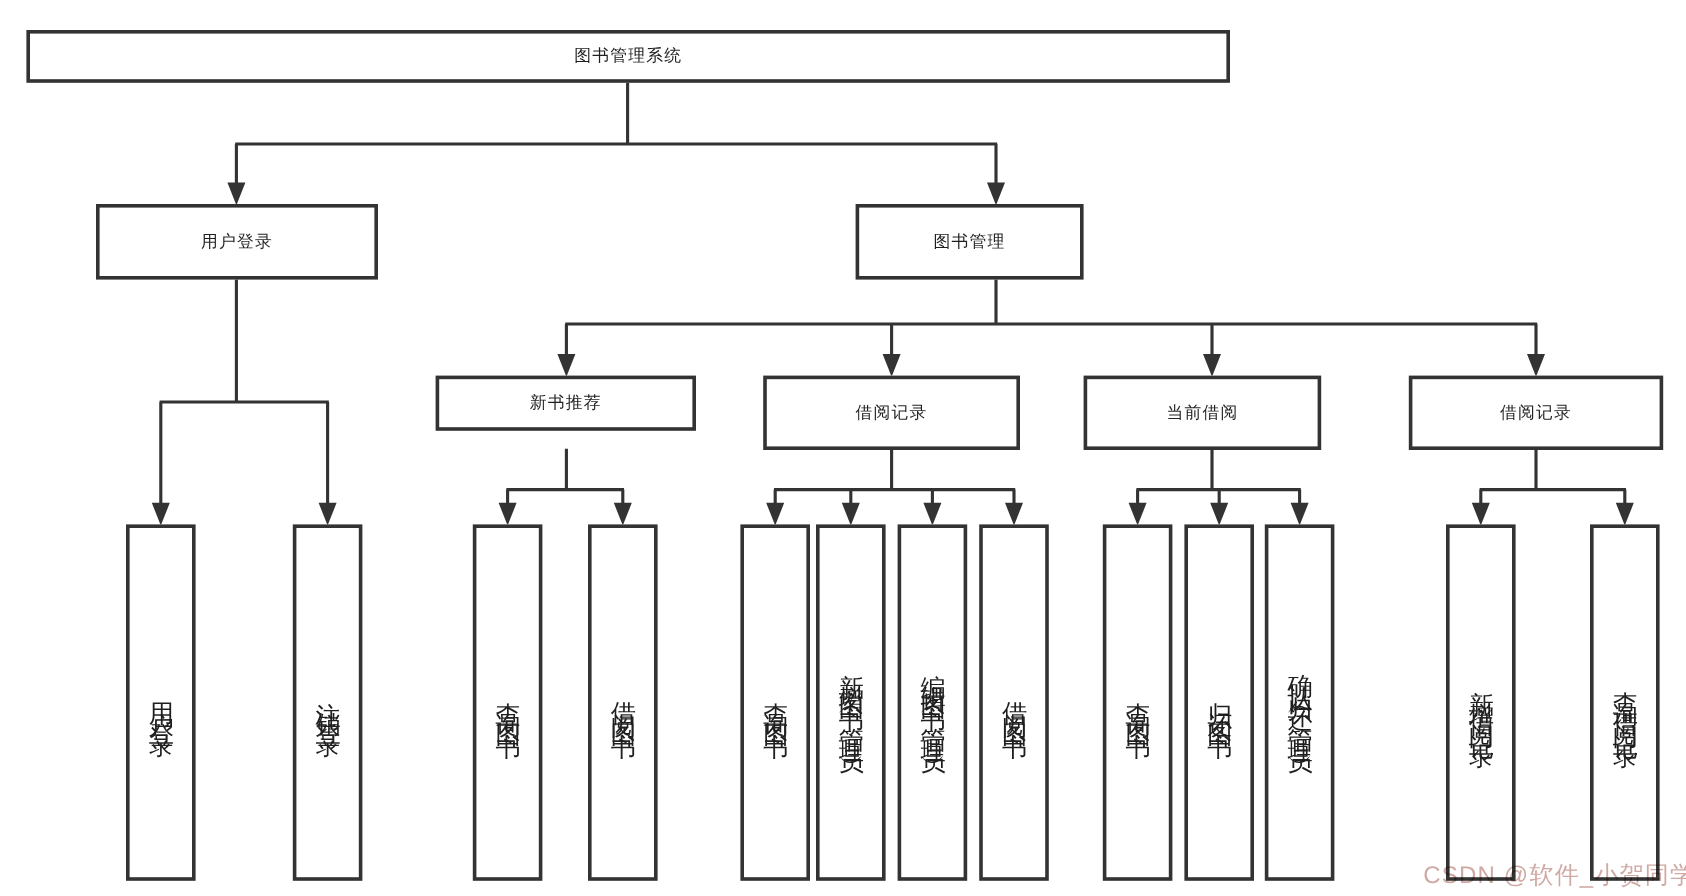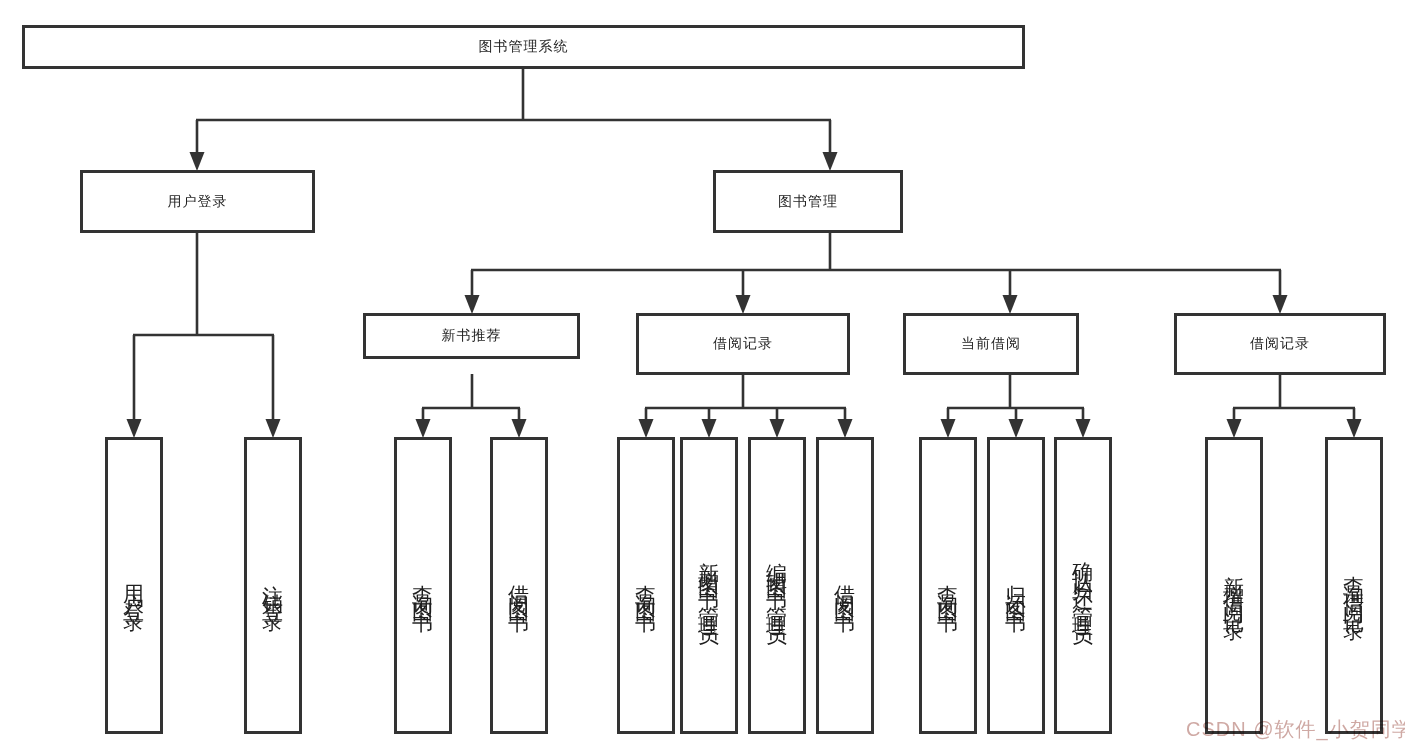--- a/index.html
+++ b/index.html
@@ -98,21 +98,21 @@
   <div class="box hbox" style="left:713px;top:170px;width:190px;height:63px">
     <span>图书管理</span>
   </div>
 
   <div class="box hbox" style="left:363px;top:313px;width:217px;height:46px">
     <span>新书推荐</span>
   </div>
   <div class="box hbox" style="left:636px;top:313px;width:214px;height:62px">
     <span>借阅记录</span>
   </div>
-  <div class="box hbox" style="left:903px;top:313px;width:176px;height:62px">
+  <div class="box hbox" style="left:903px;top:313px;width:198px;height:62px">
     <span>当前借阅</span>
   </div>
   <div class="box hbox" style="left:1174px;top:313px;width:212px;height:62px">
     <span>借阅记录</span>
   </div>
 
   <div class="box leaf" style="left:105px;top:437px;width:58px;height:297px">
     <span class="vtext">用户登录</span>
   </div>
   <div class="box leaf" style="left:244px;top:437px;width:58px;height:297px">

